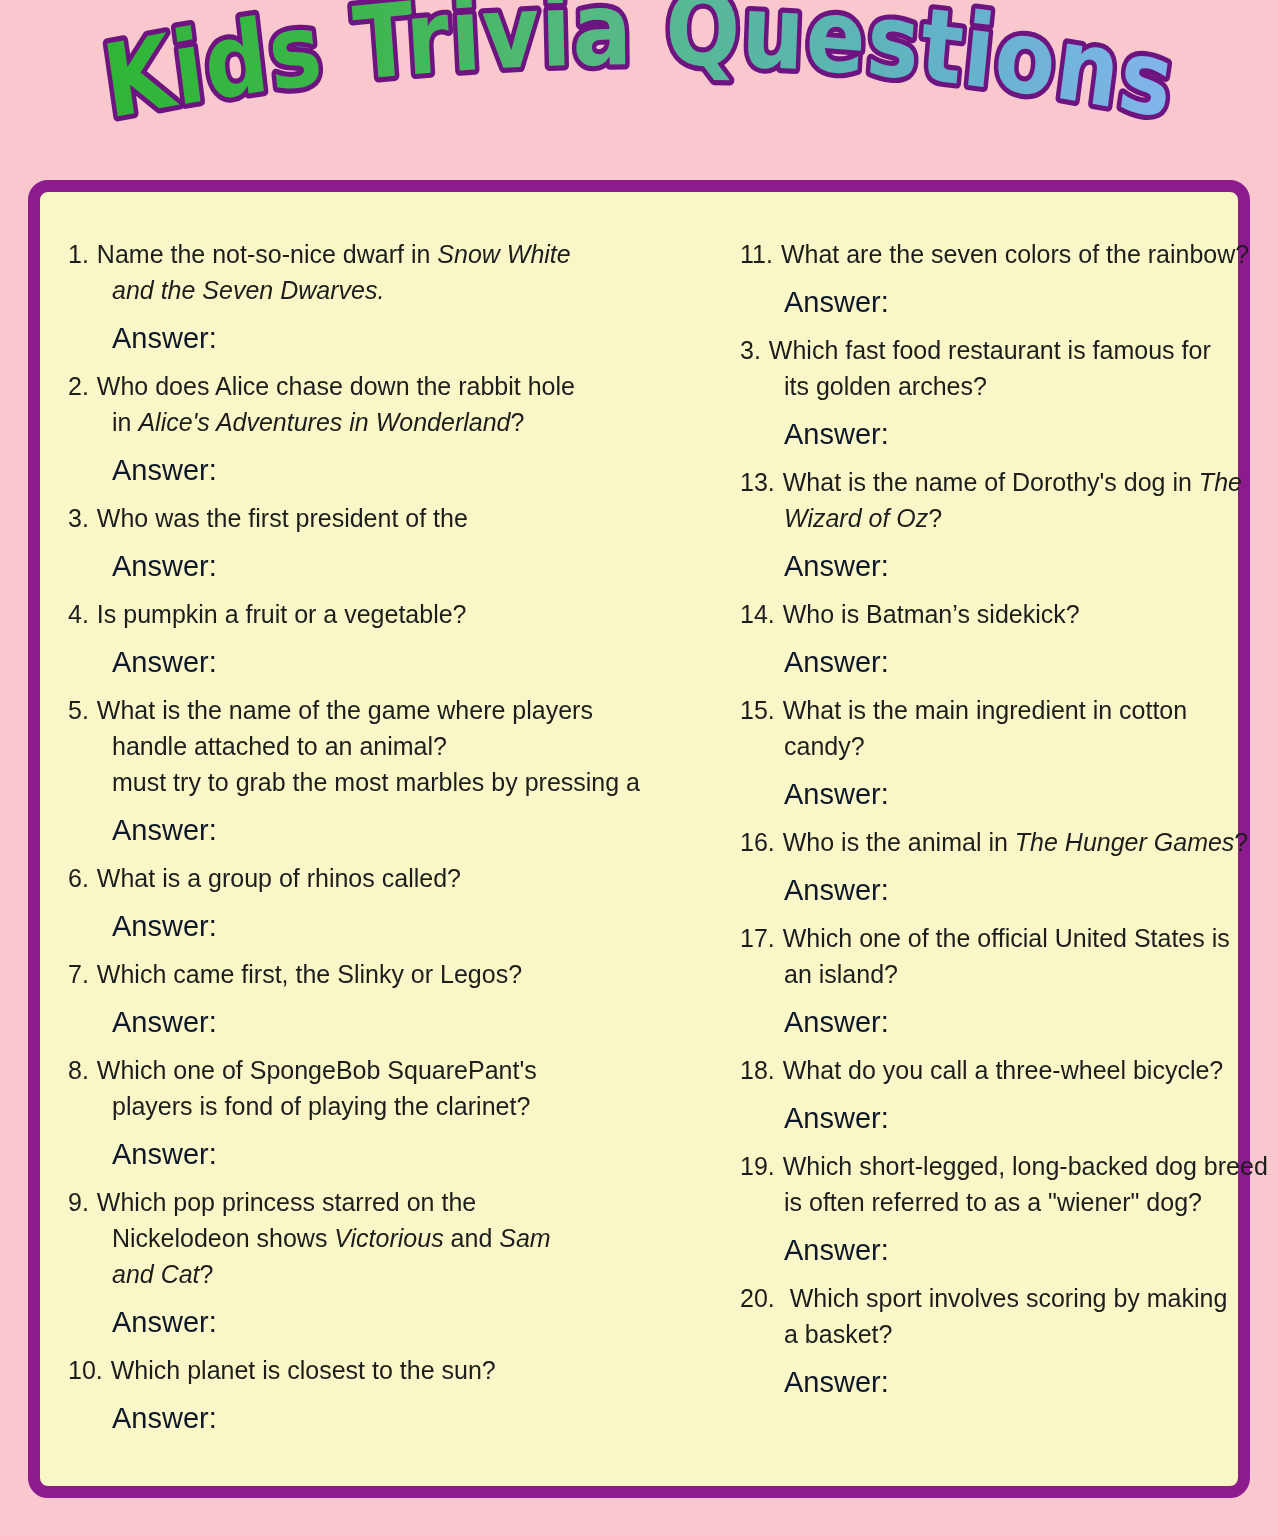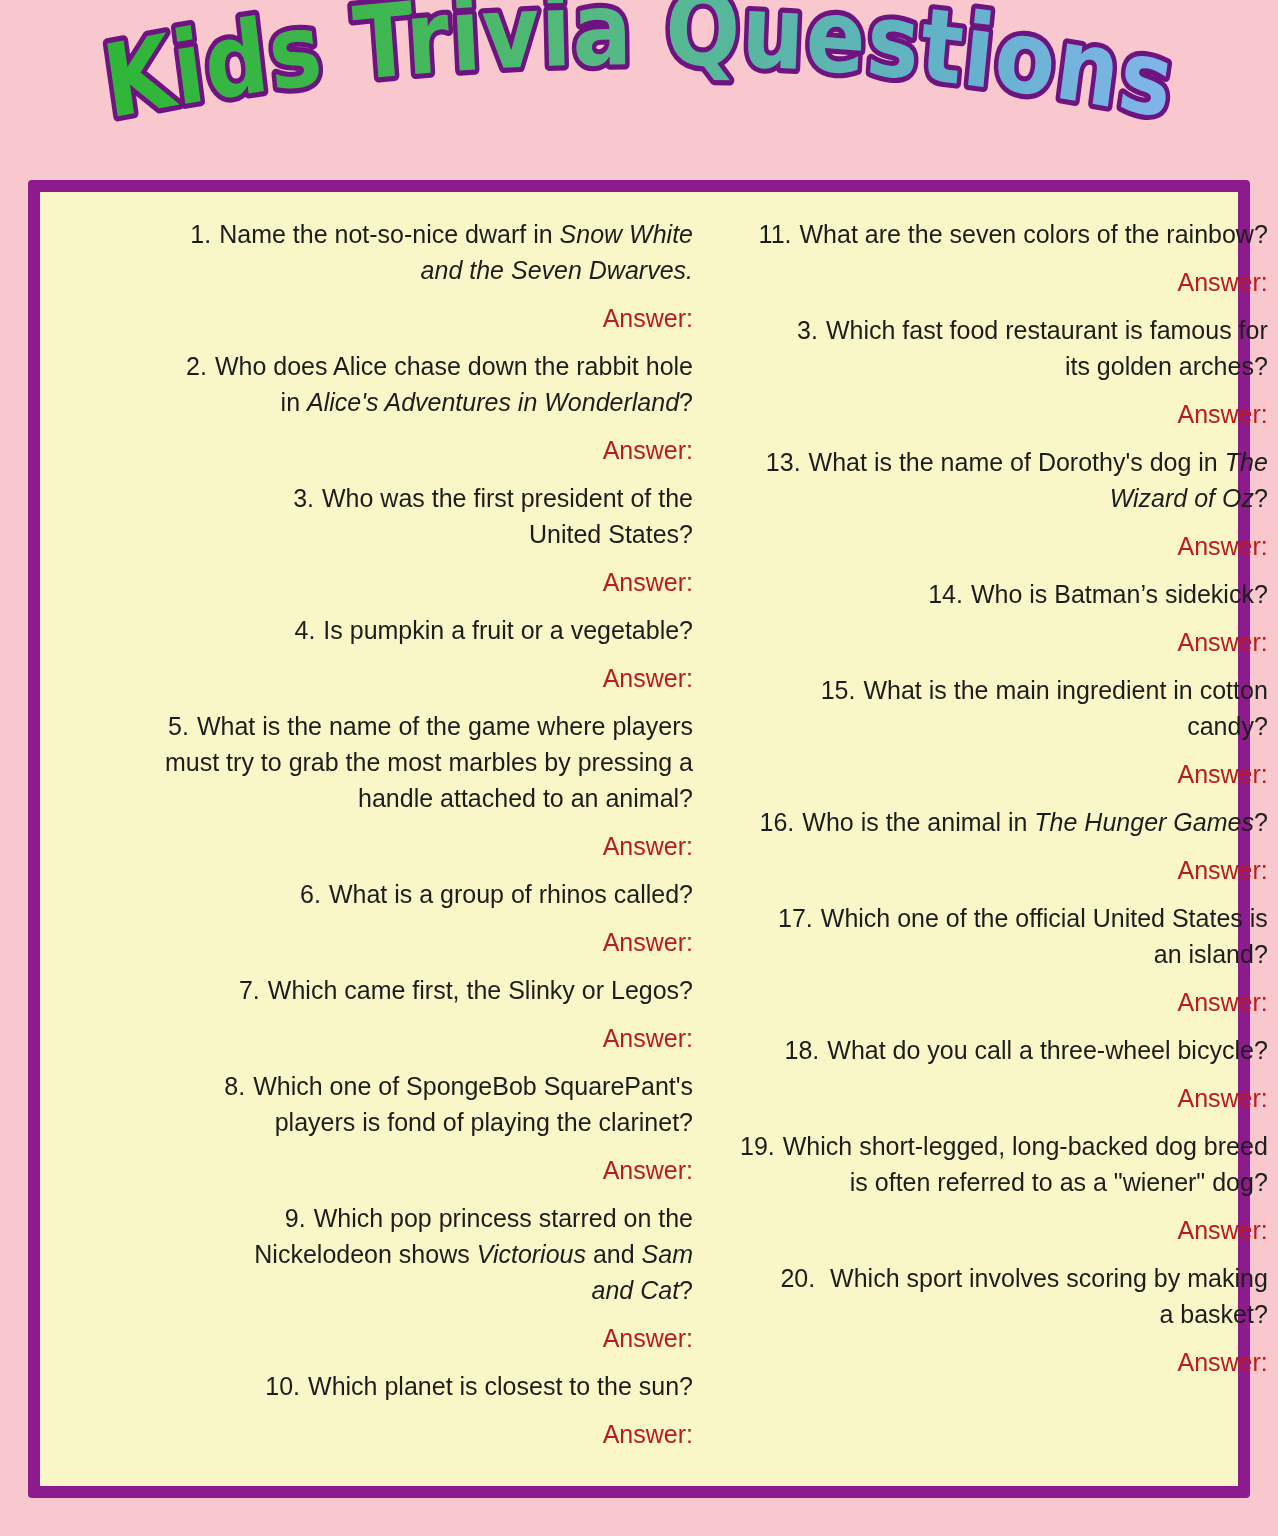--- a/index.html
+++ b/index.html
@@ -24,37 +24,36 @@
     stroke-width: 9px;
     stroke-linejoin: round;
     paint-order: stroke fill;
   }
   .card {
     position: absolute; left: 28px; top: 180px;
     width: 1222px; height: 1318px;
     box-sizing: border-box;
     background: #f9f7c8;
     border: 12px solid #8e1b8e;
-    border-radius: 4px;
+    border-radius: 20px;
     display: flex;
-    padding: 24px 0 0 28px;
-    text-align: right;
+    padding: 44px 0 0 28px;
   }
   .col { flex: 0 0 625px; }
   .col + .col { flex: 0 0 505px; margin-left: 47px; }
   .qblock { margin-bottom: 12px; }
   .qline {
     white-space: pre;
     font-size: 25px;
     line-height: 36px;
     color: #1d1d1d;
   }
   .qnum { display: inline-block; margin-right: 8px; }
   .it { font-style: italic; }
-  .answer { margin-top: 12px; font-size: 25px; line-height: 36px; color: #b91c1c; }
+  .answer { margin-top: 12px; font-size: 29px; line-height: 36px; color: #0f172a; }
   #col-left .cont, #col-left .answer { margin-left: 44px; }
   #col-right .cont, #col-right .answer { margin-left: 44px; }
 </style>
 </head>
 <body>
 
 <svg class="title-svg" viewBox="0 0 1278 210" aria-hidden="true">
   <defs>
     <linearGradient id="titleGrad" gradientUnits="userSpaceOnUse" x1="100" y1="0" x2="1178" y2="0">
       <stop offset="0%" stop-color="#2eb636"></stop>
@@ -80,31 +79,30 @@
         <div class="qline cont"><span class="it">and the Seven Dwarves.</span></div>
         <div class="answer">Answer:</div>
       </div>
       <div class="qblock">
         <div class="qline first"><span class="qnum">2.</span><span>Who does Alice chase down the rabbit hole</span></div>
         <div class="qline cont"><span>in </span><span class="it">Alice's Adventures in Wonderland</span><span>?</span></div>
         <div class="answer">Answer:</div>
       </div>
       <div class="qblock">
         <div class="qline first"><span class="qnum">3.</span><span>Who was the first president of the</span></div>
-        <div class="qline cont"><span>United States?</span></div>
         <div class="answer">Answer:</div>
       </div>
       <div class="qblock">
         <div class="qline first"><span class="qnum">4.</span><span>Is pumpkin a fruit or a vegetable?</span></div>
         <div class="answer">Answer:</div>
       </div>
       <div class="qblock">
         <div class="qline first"><span class="qnum">5.</span><span>What is the name of the game where players</span></div>
+        <div class="qline cont"><span>handle attached to an animal?</span></div>
         <div class="qline cont"><span>must try to grab the most marbles by pressing a</span></div>
-        <div class="qline cont"><span>handle attached to an animal?</span></div>
         <div class="answer">Answer:</div>
       </div>
       <div class="qblock">
         <div class="qline first"><span class="qnum">6.</span><span>What is a group of rhinos called?</span></div>
         <div class="answer">Answer:</div>
       </div>
       <div class="qblock">
         <div class="qline first"><span class="qnum">7.</span><span>Which came first, the Slinky or Legos?</span></div>
         <div class="answer">Answer:</div>
       </div>

